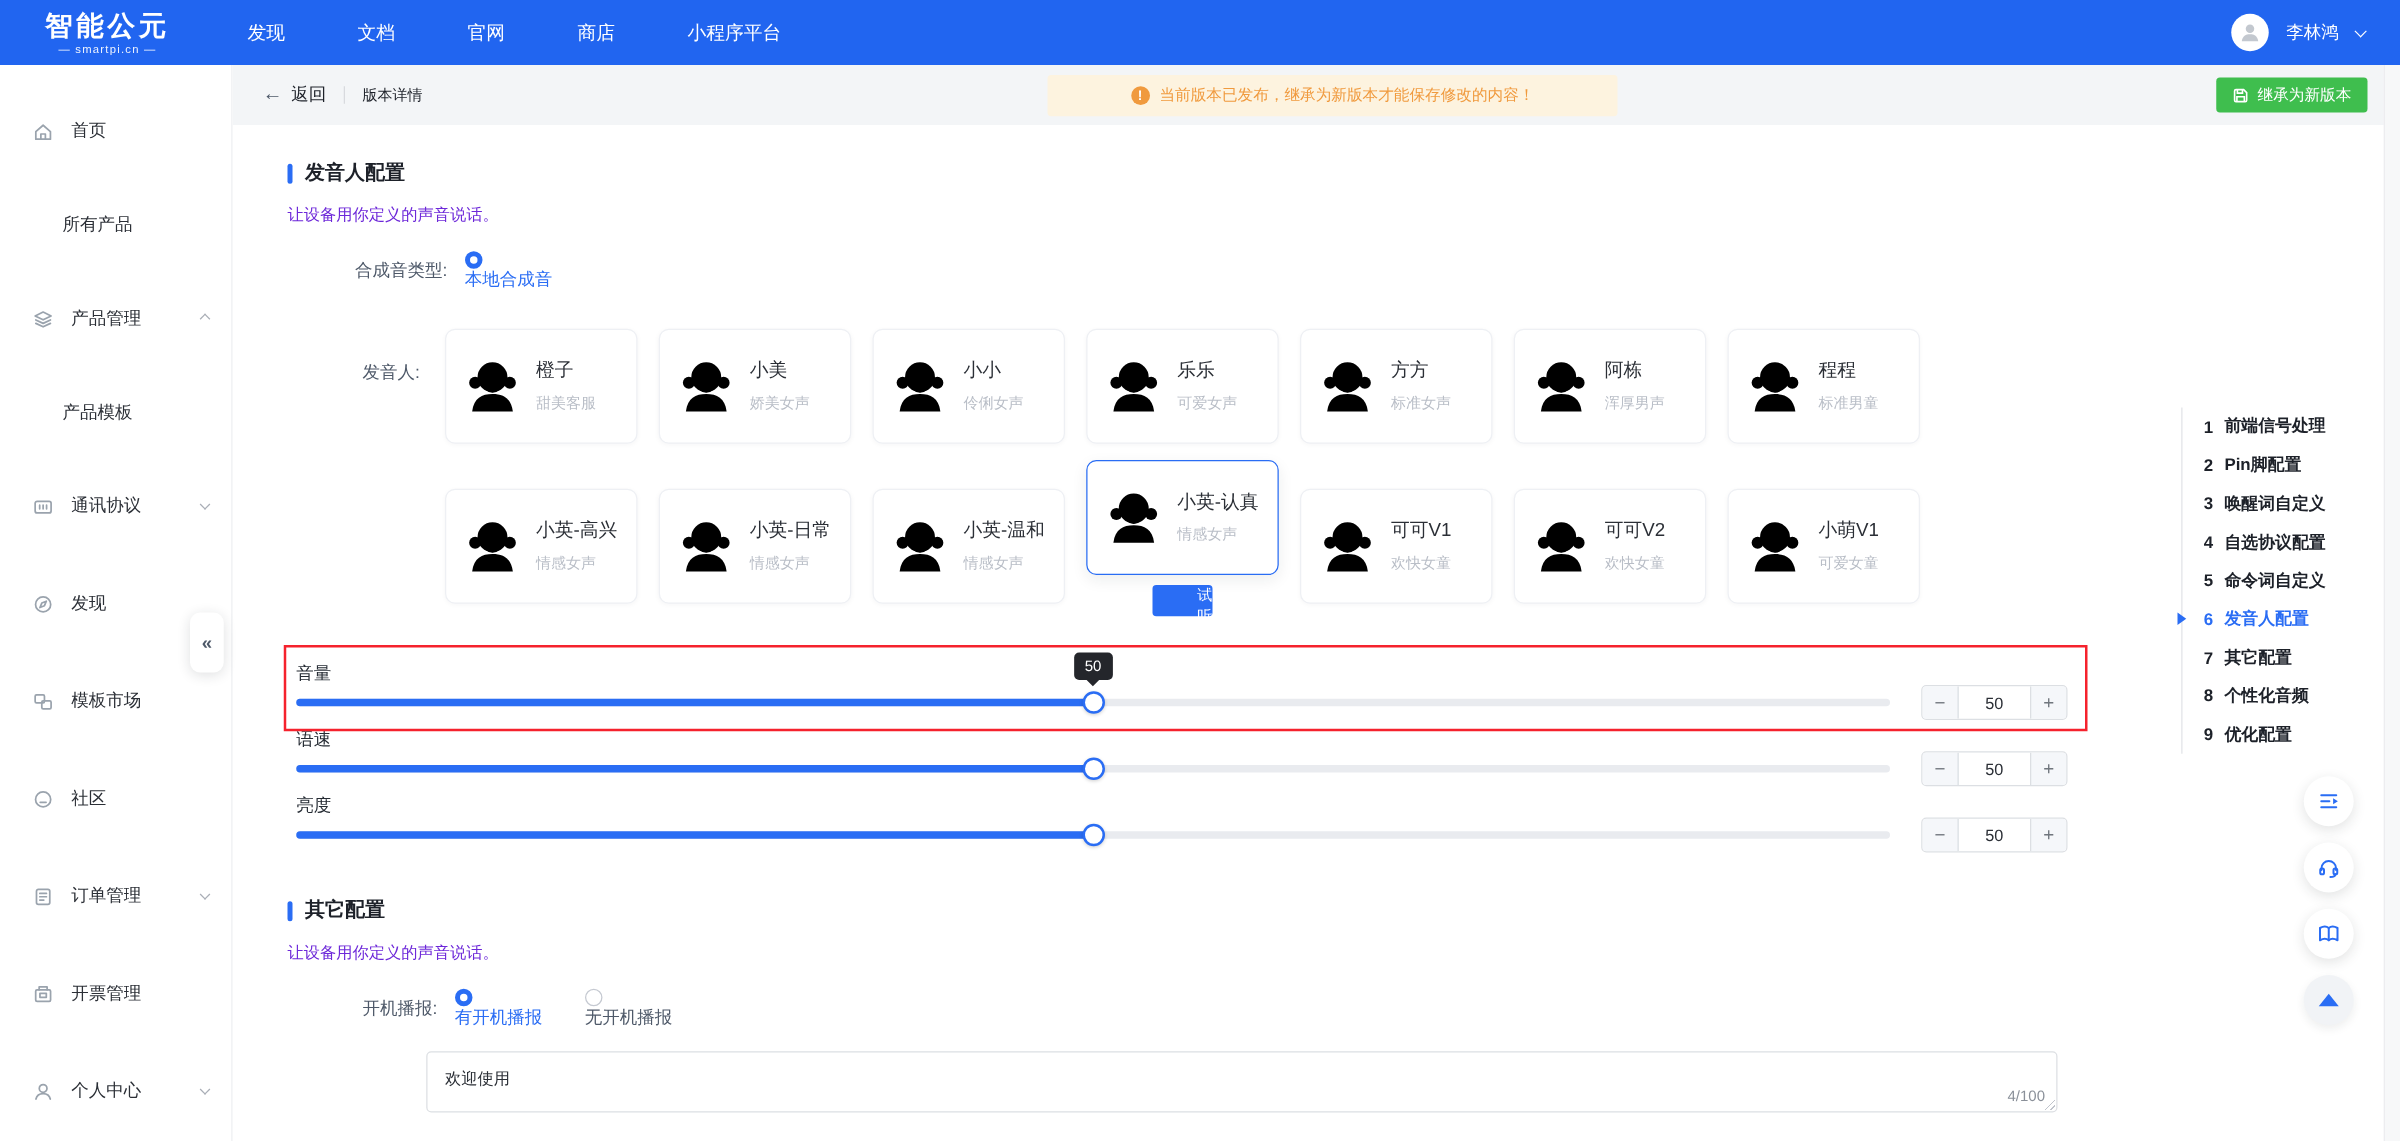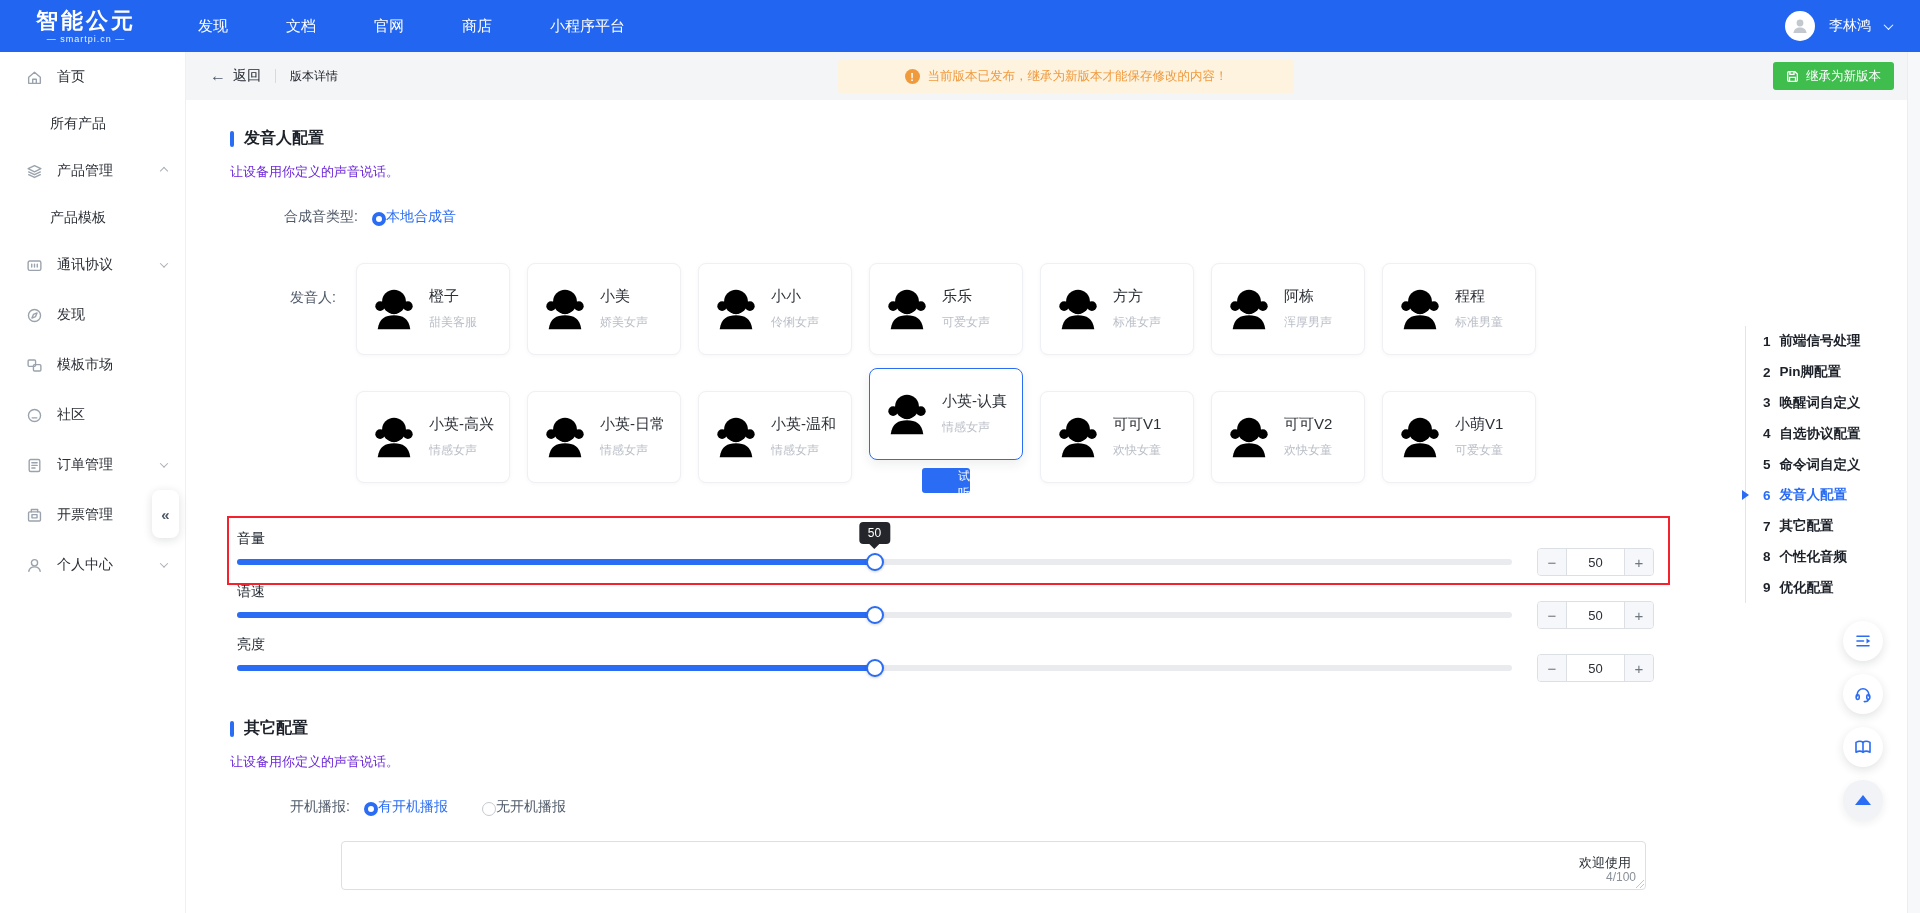--- a/index.html
+++ b/index.html
@@ -19,21 +19,21 @@
   .nav-avatar { width:30px; height:30px; border-radius:50%; background:#fff; display:flex; align-items:center; justify-content:center; }
   .nav-user { color:#fff; font-size:14px; }
   .chev { display:inline-block; width:7px; height:7px; border-right:1.5px solid currentColor; border-bottom:1.5px solid currentColor; }
   .chev.down { transform:rotate(45deg) translate(-1px,-1px); }
   .chev.up { transform:rotate(-135deg); }
   .nav-right .chev { color:#fff; }
 
   
   .sidebar { position:absolute; left:0; top:52px; bottom:0; width:186px; background:#fff;
              border-right:1px solid #eef0f2; z-index:20; }
-  .side-item { height:50px; display:flex; align-items:center; padding:0 18px 0 26px; font-size:14px; color:#2b2f36; cursor:pointer; }
+  .side-item { height:50px; display:flex; align-items:center; padding:0 18px 0 26px; font-size:14px; color:#2b2f36; cursor:pointer;margin-top:28px; }
   .side-item.sub { height:44px; padding-left:50px; }
   .side-item .sicon { width:17px; height:17px; margin-right:14px; flex:0 0 17px; }
   .side-item .slabel { flex:1; }
   .side-item .chev { color:#a9aeb6; width:6px; height:6px; }
   .sicon svg { width:17px; height:17px; stroke:#9aa3ad; fill:none; stroke-width:1.3; stroke-linejoin:round; stroke-linecap:round; }
   .collapse-tab { position:absolute; left:152px; top:490px; width:27px; height:48px; background:#fff;
                   border-radius:8px; box-shadow:0 2px 10px rgba(30,35,43,.14); z-index:25;
                   display:flex; align-items:center; justify-content:center; color:#4e5969; font-size:15px; font-weight:bold; cursor:pointer; }
 
   
@@ -55,21 +55,21 @@
 
   .content { padding:28px 0 0 44px; }
 
   .sec-title { display:flex; align-items:center; font-size:16px; font-weight:bold; color:#1d2129; }
   .sec-title::before { content:""; width:4px; height:16px; background:var(--accent,#2a6df4); border-radius:2px; margin-right:10px; }
   .sec-sub { margin-top:14px; font-size:13px; color:#6d28d9; }
 
   .form-row { display:flex; align-items:center; }
   .form-label { font-size:14px; color:#4e5969; white-space:nowrap; }
   .synth-row { margin:26px 0 0 54px; gap:14px; height:20px; }
-  .radio { display:inline-flex; align-items:flex-end; gap:0; cursor:pointer; }
+  .radio { display:inline-flex; align-items:flex-start; gap:0; cursor:pointer;flex-direction:column; }
   .radio-dot.on { width:14px; height:14px; border-radius:50%; border:4px solid var(--accent,#2a6df4); background:#fff; }
   .radio-dot.off { width:14px; height:14px; border-radius:50%; border:1px solid #c5c9d1; background:#fff; }
   .radio-label.on { font-size:14px; color:var(--accent,#2a6df4); }
   .radio-label.off { font-size:14px; color:#4e5969; }
 
   .speaker-row { margin:36px 0 0 60px; display:flex; align-items:flex-start; }
   .speaker-label { margin-top:26px; margin-right:20px; }
   .cards { position:relative; display:flex; gap:17px; }
   .cards.row1 { margin-bottom:36px; }
   .voice-card { width:154px; height:92px; background:#fff; border:1px solid #eef0f4; border-radius:8px;
@@ -105,21 +105,21 @@
   .stepper .st-val { width:57px; display:flex; align-items:center; justify-content:center; font-size:13px; color:#2b2f36; }
   .red-box { position:absolute; left:-10px; right:-16px; top:-14px; bottom:-9px;
              border:2px solid var(--red,#f5222d); pointer-events:none; z-index:4; }
 
   
   .other-section { margin-top:36px; }
   .boot-row { margin:26px 0 0 60px; gap:14px; height:20px; }
   .boot-row .radio + .radio { margin-left:20px; }
   .greet-wrap { position:relative; margin:24px 0 0 111px; width:1305px; height:49px; }
   .greet-textarea { width:100%; height:100%; resize:none; border:1px solid #dcdfe3; border-radius:4px;
-                    font-family:inherit; font-size:13px; color:#2b2f36; padding:12px 14px; outline:none;text-align:right; }
+                    font-family:inherit; font-size:13px; color:#2b2f36; padding:12px 14px; outline:none; }
   .greet-counter { position:absolute; right:10px; bottom:6px; font-size:12px; color:#8a9099; }
   .greet-resize { position:absolute; right:2px; bottom:2px; width:10px; height:10px;
                   background:repeating-linear-gradient(135deg,transparent 0 2px,#c0c4cc 2px 3px); 
                   clip-path:polygon(100% 0,100% 100%,0 100%); }
 
   
   .anchor-nav { position:absolute; left:1745px; top:326px; width:166px; border-left:1px solid #e2e4e8;
                 padding-left:17px; z-index:15; }
   .anchor-item { position:relative; height:30.8px; display:flex; align-items:center; gap:9px;
                  font-size:13.5px; font-weight:bold; color:#1d2129; cursor:pointer; white-space:nowrap; }

